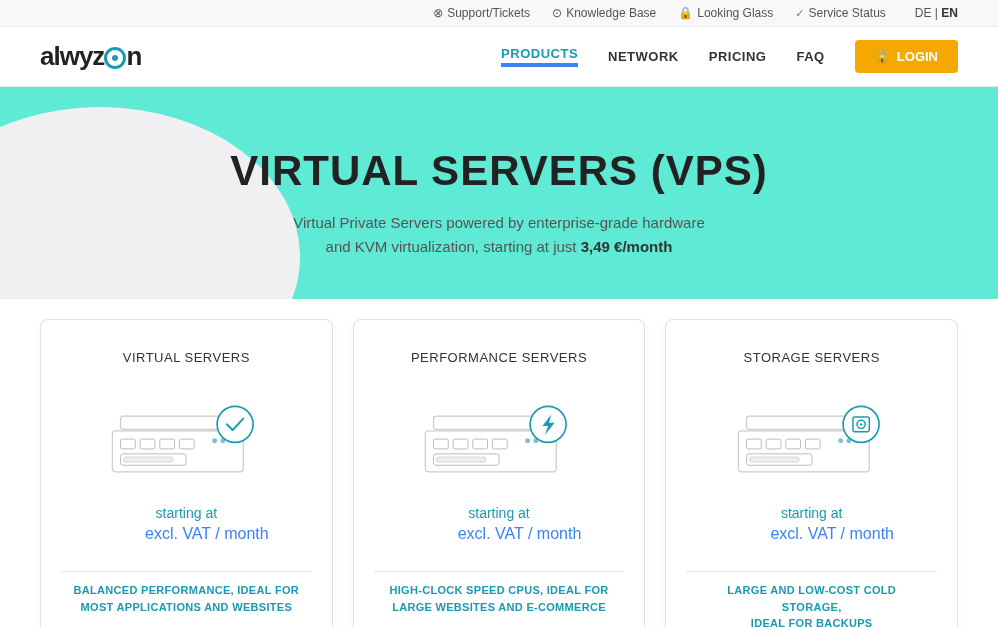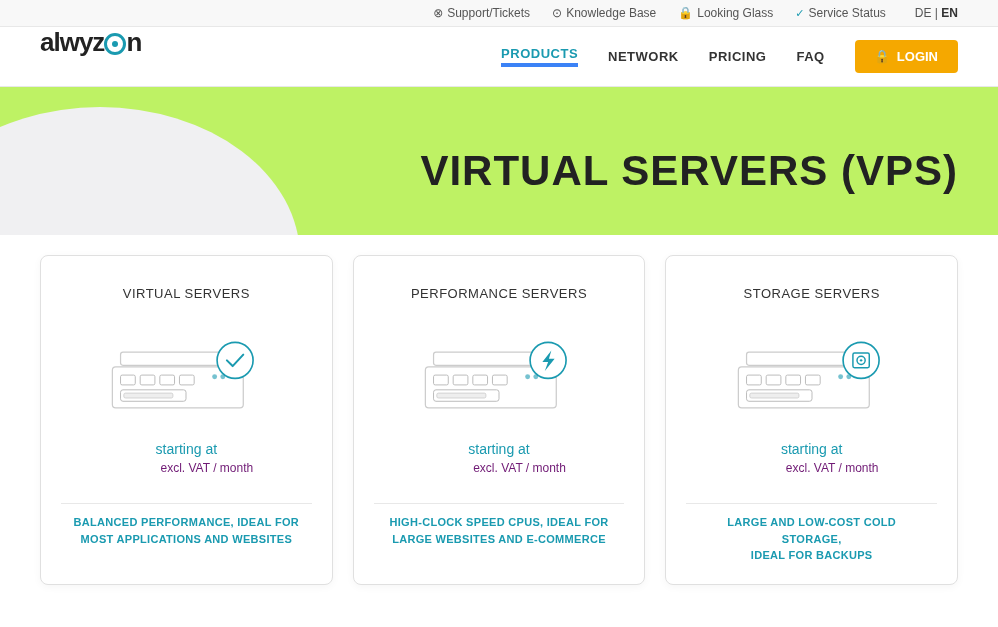--- a/index.html
+++ b/index.html
@@ -28,20 +28,21 @@
     .lang-switcher { margin-left: 7px; font-size: 12px; color: #555; }
     .lang-switcher span { cursor: pointer; }
     .lang-switcher .active { font-weight: bold; color: #333; }
 
     
     .main-nav {
       background: #fff;
       border-bottom: 1px solid #e8e8e8;
       padding: 0 40px;
       display: flex;
+      align-items: center;
       justify-content: space-between;
       height: 60px;
     }
     .logo {
       font-size: 26px;
       font-weight: bold;
       color: #222;
       letter-spacing: -1px;
     }
     .logo .logo-o {
@@ -90,23 +91,23 @@
       font-size: 13px;
       cursor: pointer;
       display: flex;
       align-items: center;
       gap: 6px;
       text-transform: uppercase;
     }
 
     
     .hero {
-      text-align: right;
+      text-align: center;
       padding: 60px 40px 40px;
-      background: #bef264;
+      background: #5eead4;
       position: relative;
       overflow: hidden;
     }
     .hero::before {
       content: '';
       position: absolute;
       left: -100px;
       top: 20px;
       width: 400px;
       height: 300px;
@@ -178,22 +179,22 @@
       color: #1a9ab0;
       margin-bottom: 4px;
     }
     .card-price {
       font-size: 36px;
       font-weight: 700;
       color: #1a9ab0;
       margin-bottom: 2px;
     }
     .card-vat {
-      font-size: 12px;
-      color: #701a75;
+      font-size: 16px;
+      color: #3b82f6;
       margin-bottom: 18px;
       margin-left: 41px;
     }
     .card-divider {
       width: 100%;
       height: 1px;
       background: #e8e8e8;
       margin: 10px 0;
     }
     .card-desc {
@@ -251,20 +252,24 @@
     <a class="nav-link">FAQ</a>
     <button class="login-btn">
       <span>🔒</span>
       <span>LOGIN</span>
     </button>
   </div>
 </nav>
 
 <section class="hero">
   <h1 class="hero-title">VIRTUAL SERVERS (VPS)</h1>
+  <p class="hero-subtitle">
+    <span>Virtual Private Servers powered by enterprise-grade hardware</span><br>
+    <span>and KVM virtualization, starting at just </span><strong>3,49 €/month</strong>
+  </p>
 </section>
 
 <section class="cards-section">
 
   <div class="card">
     <div class="card-title">VIRTUAL SERVERS</div>
 
     <svg class="server-illustration" viewBox="0 0 220 110" fill="none" xmlns="http://www.w3.org/2000/svg">
 
       <rect x="20" y="50" width="160" height="50" rx="4" fill="white" stroke="#ccc" stroke-width="1.5"></rect>

